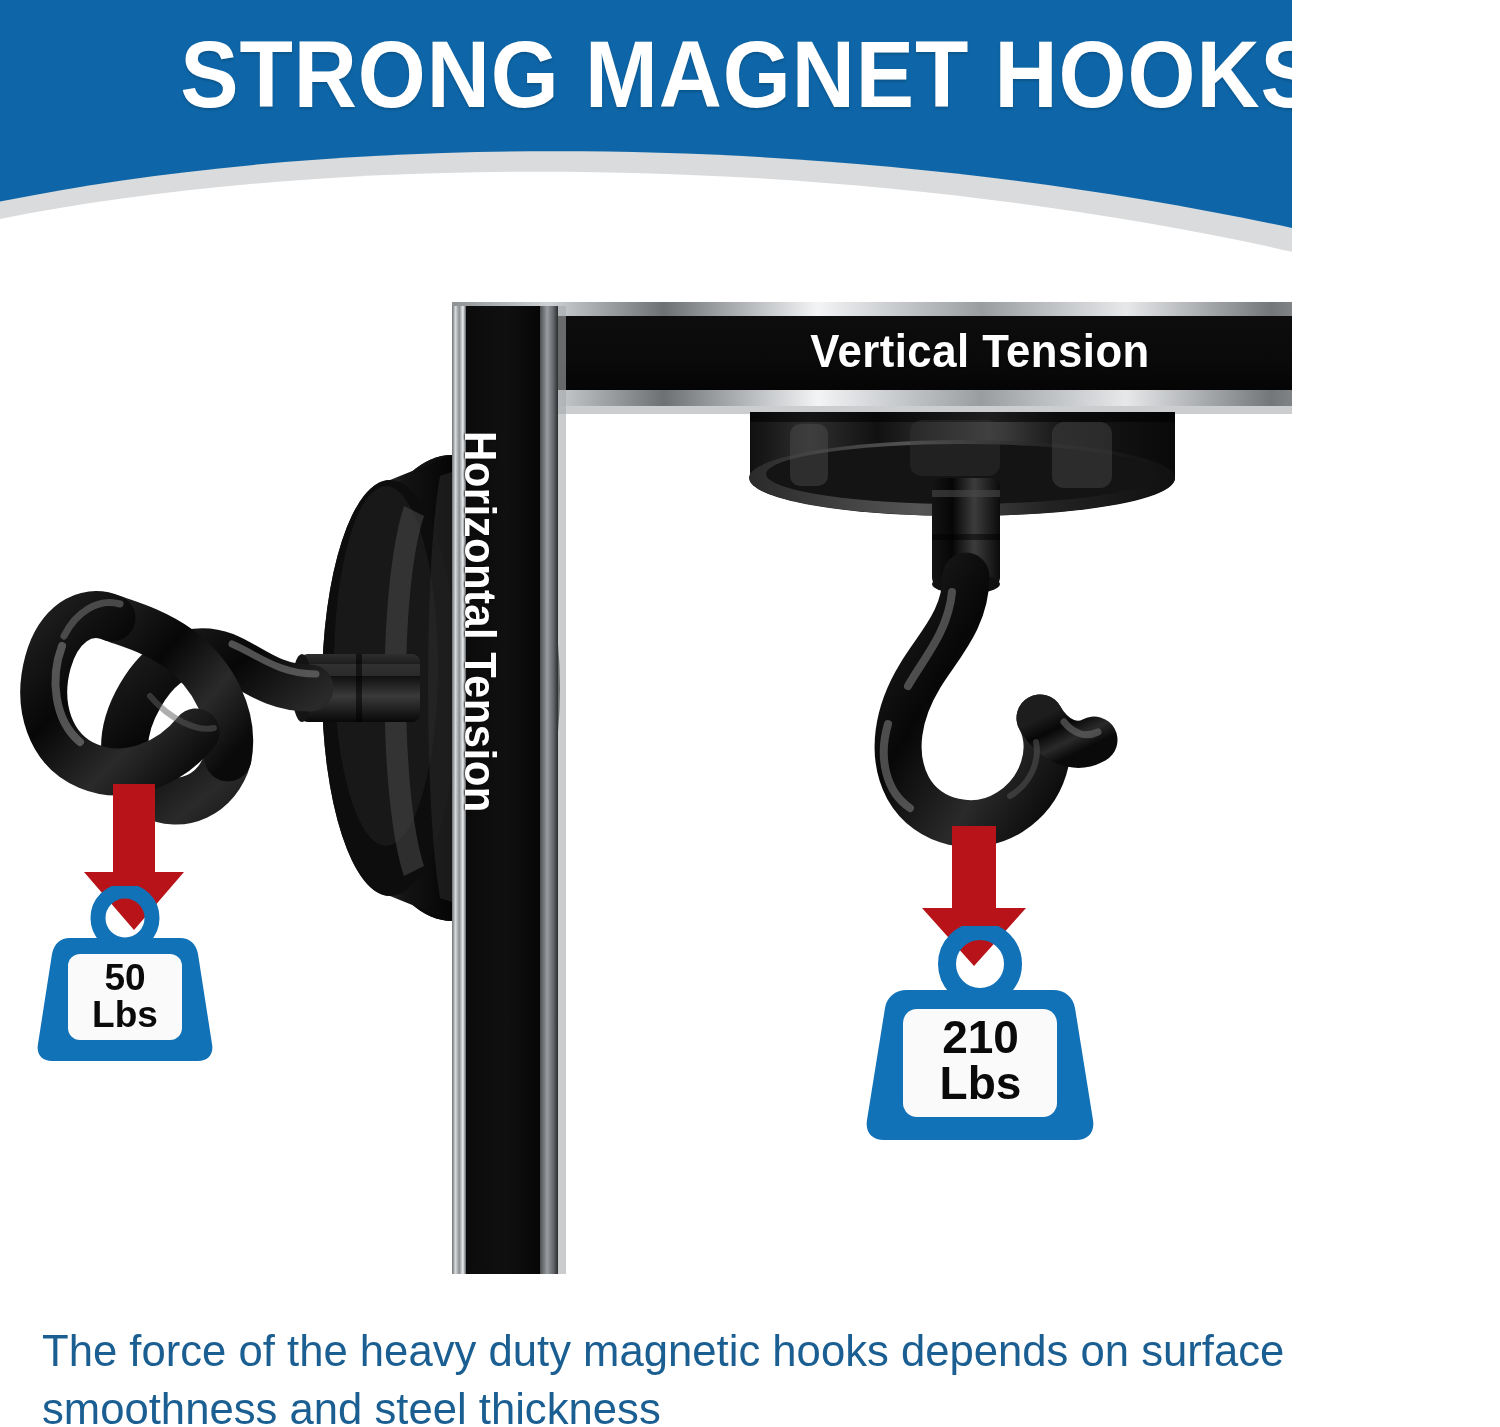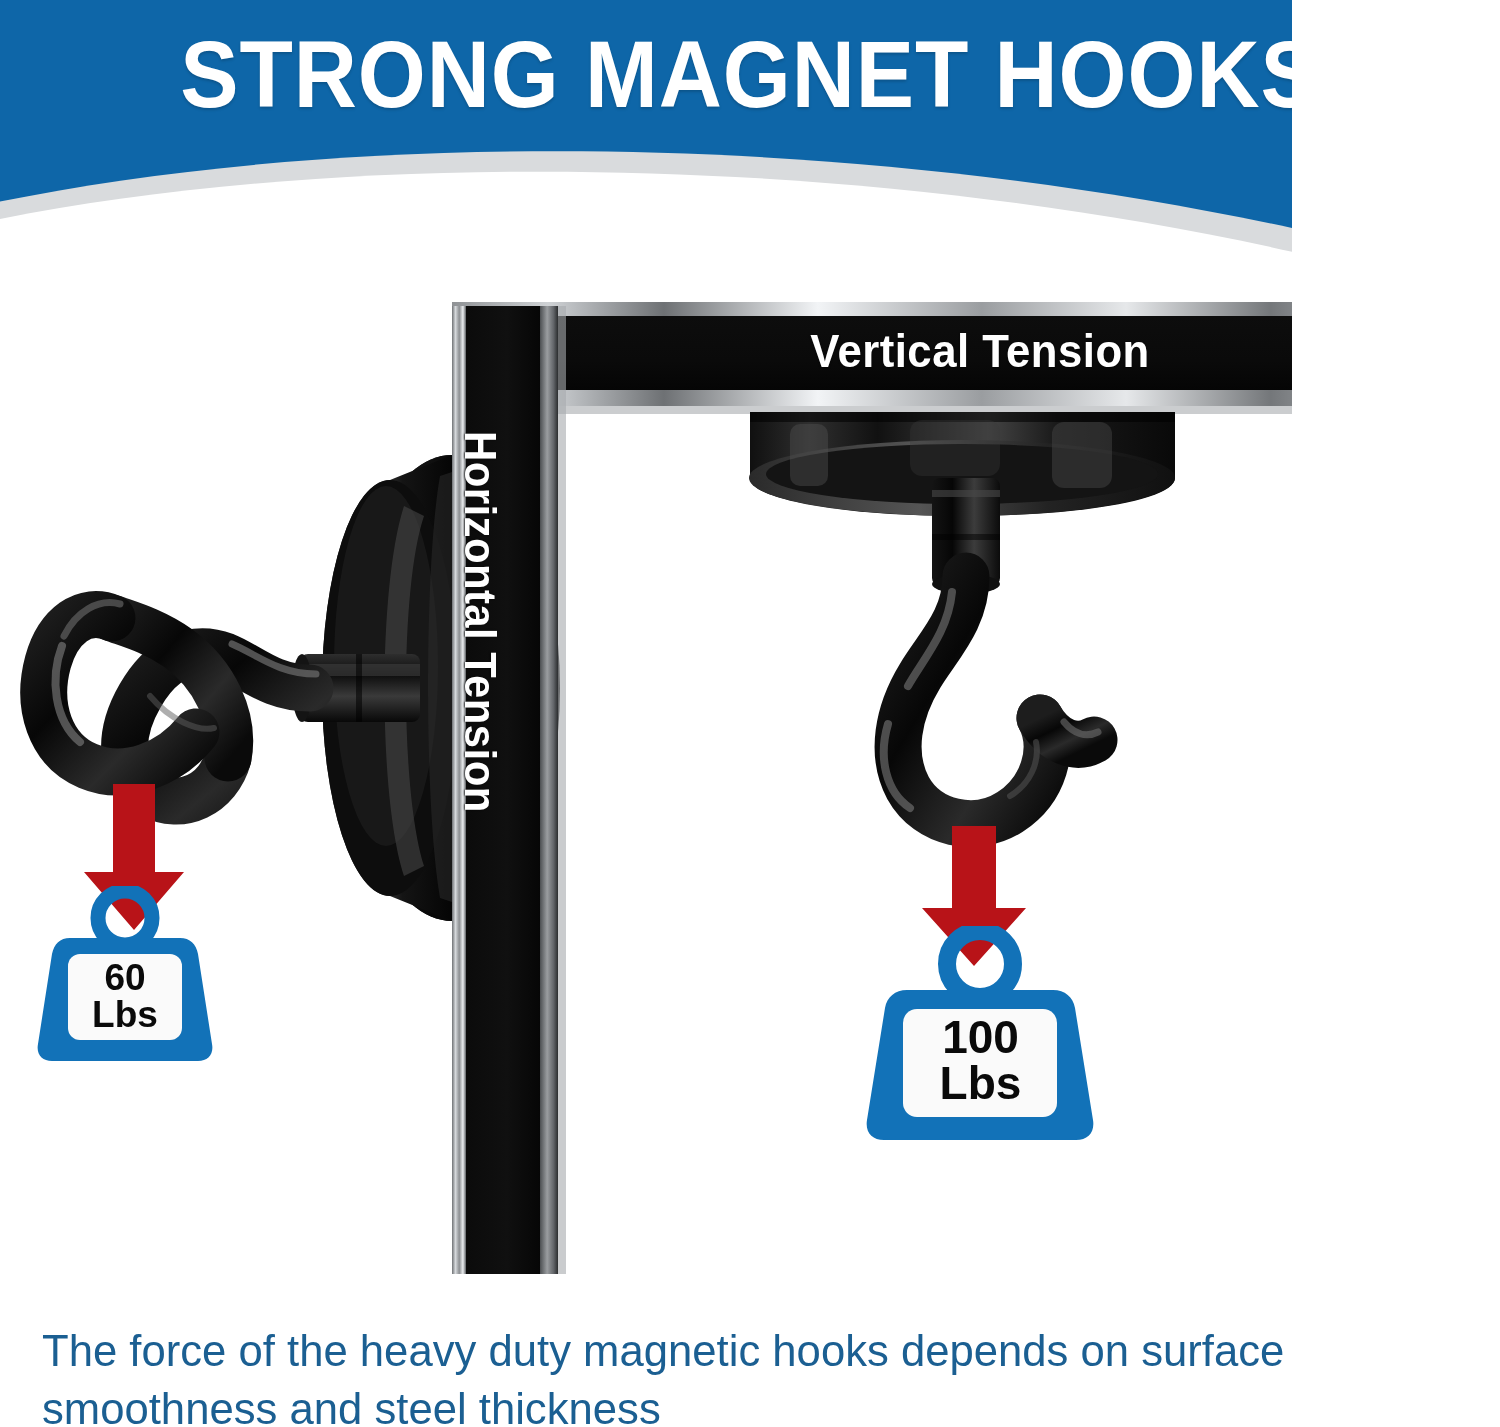--- a/index.html
+++ b/index.html
@@ -366,32 +366,32 @@
       <svg viewBox="0 0 190 180">
 
         <circle cx="95" cy="32" r="27" fill="none" stroke="#1272B8" stroke-width="15"></circle>
 
         <path d="M 40,52 L 150,52 C 160,52 166,58 168,68 L 182,158
                  C 184,168 178,175 168,175 L 22,175
                  C 12,175 6,168 8,158 L 22,68 C 24,58 30,52 40,52 Z" fill="#1272B8"></path>
 
         <rect x="38" y="68" width="114" height="86" rx="12" fill="#fafafa"></rect>
       </svg>
-      <div class="weight-text">60
+      <div class="weight-text">50
 Lbs</div>
     </div>
 
     <div class="weight weight-right">
       <svg viewBox="0 0 250 220">
         <circle cx="125" cy="38" r="33" fill="none" stroke="#1272B8" stroke-width="18"></circle>
         <path d="M 52,64 L 198,64 C 210,64 218,71 220,82 L 238,194
                  C 240,206 233,214 221,214 L 29,214
                  C 17,214 10,206 12,194 L 30,82 C 32,71 40,64 52,64 Z" fill="#1272B8"></path>
         <rect x="48" y="83" width="154" height="108" rx="14" fill="#fafafa"></rect>
       </svg>
-      <div class="weight-text">100
+      <div class="weight-text">210
 Lbs</div>
     </div>
   </div>
 
   <div class="caption">The force of the heavy duty magnetic hooks depends on surface smoothness and steel thickness</div>
 
 </div>
 
 </body></html>

